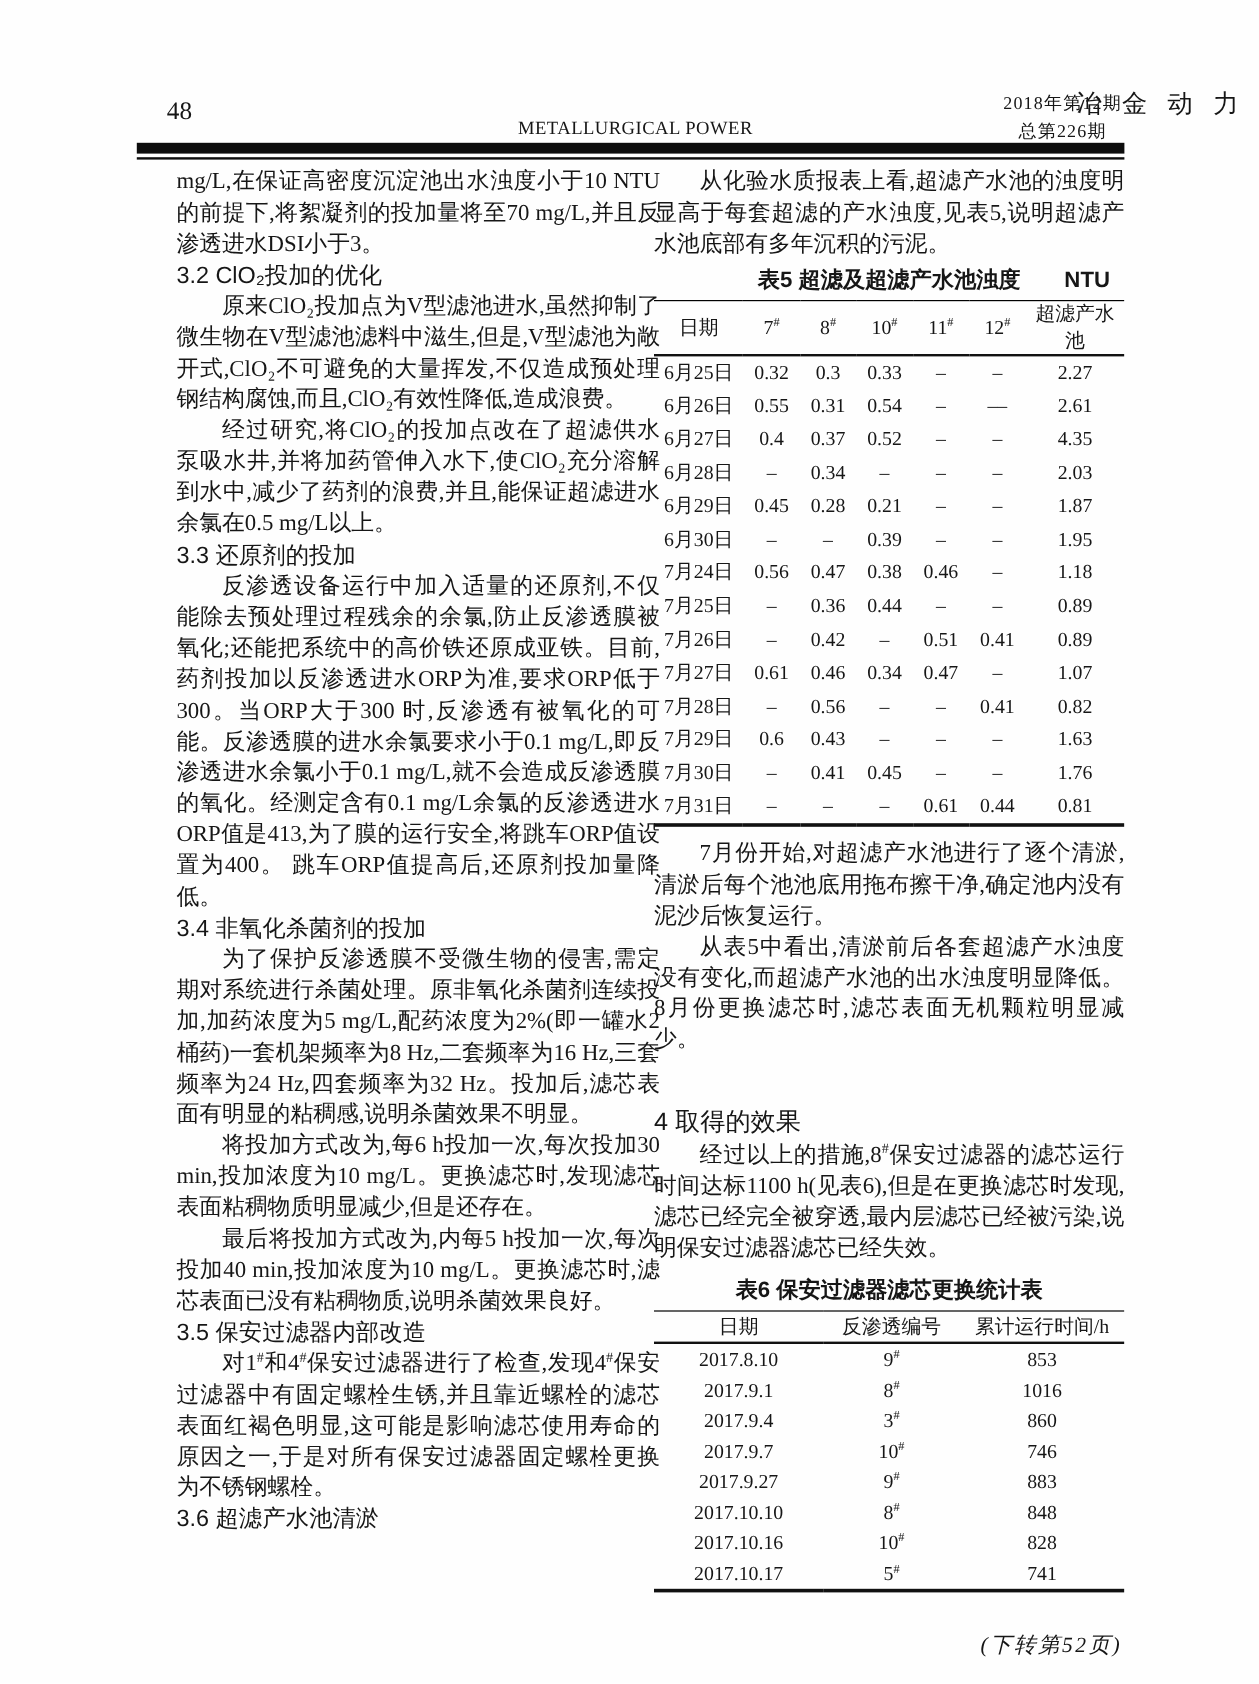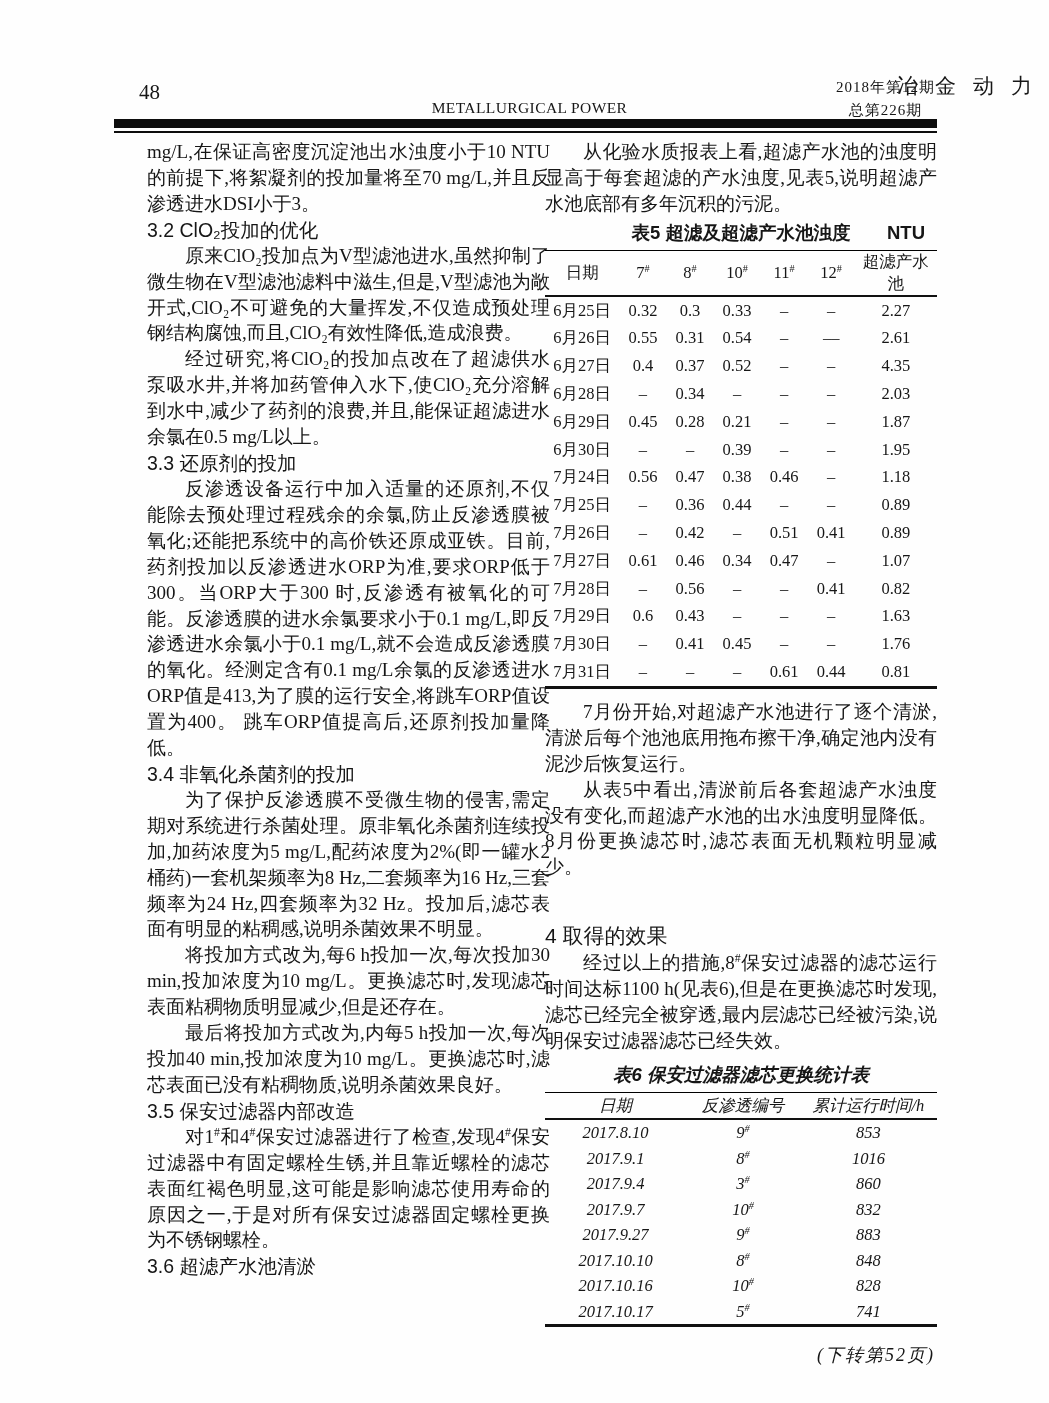--- a/index.html
+++ b/index.html
@@ -22,37 +22,37 @@
   .col-left  { left:119px; width:403px;margin-left:28px; }
   .col-right { left:545px; width:392px; }
   .para { margin:0; font-size:19px; line-height:25.9px; text-align:justify; }
   .para.indent { text-indent:2em; }
   .heading { margin:0; font-family:"Liberation Sans","DejaVu Sans",sans-serif;
              font-weight:normal; font-size:19.5px; line-height:26px; }
   .heading.l1 { font-size:21px; line-height:28px;margin-top:42px; }
   sup { font-size:0.62em; line-height:0; }
   
   .tblwrap.table5 { margin:3px 0 10px; }
-  .tblwrap.table6 { margin:8px 0 0;font-style:italic; }
+  .tblwrap.table6 { margin:8px 0 0; }
   .tbl-caption { position:relative; text-align:center; margin:0 0 4px;
                  font-family:"Liberation Sans","DejaVu Sans",sans-serif;
                  font-weight:bold; font-size:18.5px; line-height:26px; }
   .tbl-unit { position:absolute; right:12px; top:0; }
   table { width:100%; border-collapse:collapse; font-size:16.5px;
           border-top:1px solid #000000; border-bottom:3px solid #111; }
   th,td { text-align:center; padding:0; font-weight:normal; vertical-align:middle; }
   thead th { border-bottom:2px solid #111; }
   .table5 th, .table5 td { height:27.8px; }
   .table6 th, .table6 td { height:25.5px; }
   .table5 th:nth-child(1), .table5 td:nth-child(1) { width:19%; }
   .table5 th:nth-child(7), .table5 td:nth-child(7) { width:21%; }
   .table6 th:nth-child(1), .table6 td:nth-child(1) { width:36%; }
   .table6 th:nth-child(2), .table6 td:nth-child(2) { width:29%; }
   .table6 th:nth-child(3), .table6 td:nth-child(3) { width:35%; }
-  .note { margin-top:16px; text-align:right; font-size:18px; font-style:italic;
+  .note { margin-top:32px; text-align:right; font-size:18px; font-style:italic;
           letter-spacing:2px; padding-right:2px; }
 </style>
 </head>
 <body>
 
 <div class="page">
   <div class="page-num">48</div>
   <div class="jt-cn">冶金动力</div>
   <div class="jt-en">METALLURGICAL POWER</div>
   <div class="issue-box">
@@ -249,21 +249,21 @@
               <td>1016</td>
             </tr>
             <tr>
               <td>2017.9.4</td>
               <td>3<sup>#</sup></td>
               <td>860</td>
             </tr>
             <tr>
               <td>2017.9.7</td>
               <td>10<sup>#</sup></td>
-              <td>832</td>
+              <td>746</td>
             </tr>
             <tr>
               <td>2017.9.27</td>
               <td>9<sup>#</sup></td>
               <td>883</td>
             </tr>
             <tr>
               <td>2017.10.10</td>
               <td>8<sup>#</sup></td>
               <td>848</td>

